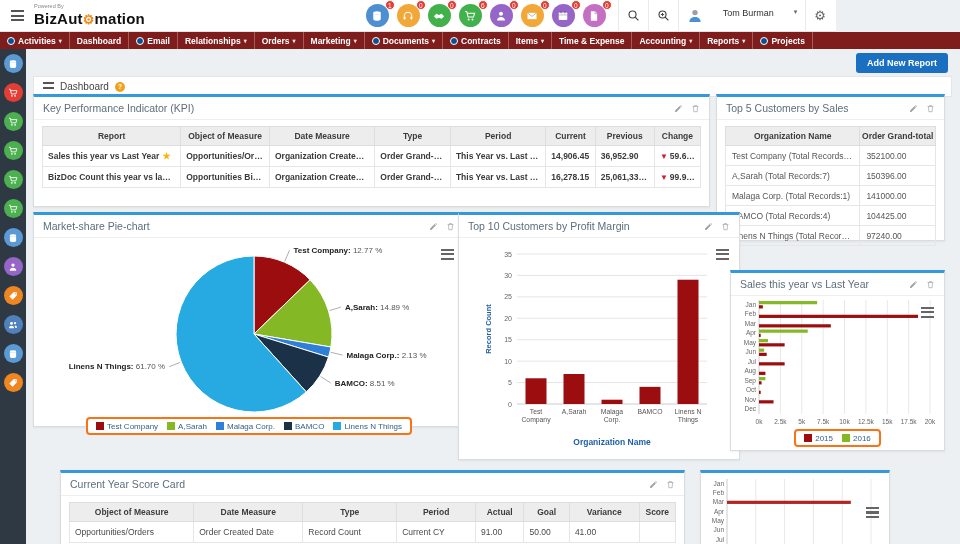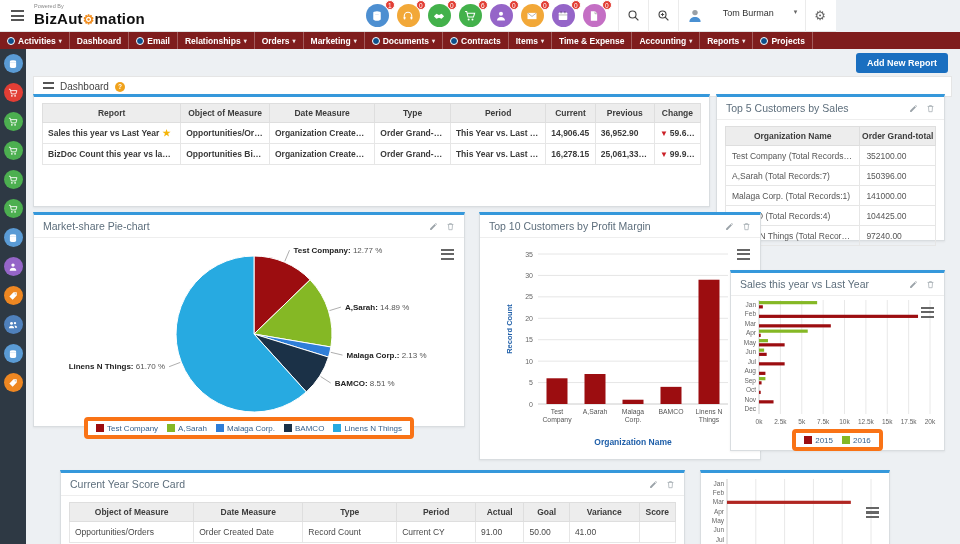--- a/index.html
+++ b/index.html
@@ -42,39 +42,39 @@
 
 .panel{position:absolute;background:#fff;border:1px solid #d9dde0;border-top:3px solid #3598db;box-shadow:0 1px 2px rgba(0,0,0,.06)}
 .phead{display:flex;align-items:center;justify-content:space-between;padding:5px 9px;color:#5d6e7c;font-size:10.5px;border-bottom:1px solid #eee}
 .pacts{display:flex;gap:8px;align-items:center}
 .pico{width:9px;height:9px;fill:#9aa2a8;color:#9aa2a8;cursor:pointer}
 .cmenu{position:absolute;right:10px;top:31px;z-index:2;cursor:pointer}
 .cmenu .hamb{width:13px;height:11px;background:repeating-linear-gradient(to bottom,#666 0 2px,transparent 2px 4.5px)}
 #p-kpi{left:7px;top:45px;width:677px;height:113px}
 #p-top5{left:690px;top:45px;width:229px;height:147px}
 #p-pie{left:7px;top:163px;width:432px;height:215px}
-#p-profit{left:453px;top:163px;width:282px;height:248px}
+#p-profit{left:432px;top:163px;width:282px;height:248px}
 #p-yoy{left:704px;top:221px;width:215px;height:181px}
 #p-score{left:34px;top:421px;width:625px;height:95px}
 #p-inv{left:674px;top:421px;width:190px;height:130px}
 
 .tbl{width:calc(100% - 16px);margin:6px 8px;border-collapse:collapse;font-size:8.5px;color:#333;table-layout:fixed}
 .tbl th{background:#ededed;border:1px solid #dedede;padding:4px 0;color:#3c3c3c;text-align:center;font-size:8.5px}
 .tbl td{border:1px solid #e6e6e6;padding:5px 5px;overflow:hidden;white-space:nowrap;text-overflow:ellipsis}
 .kpit td{font-weight:bold;color:#3a3a3a}
 .top5t td{color:#555;padding:4.5px 6px}
 .scoret td{color:#484848}
 .star{color:#f5b50a;margin-left:3px;font-size:9px}
 .dn{color:#cb2027;font-size:8px;margin-right:2px}
 .chg{color:#cb2027;font-weight:bold}
 .green{color:#2e8b2e}
 .dot{width:9px;height:9px;border-radius:50%;background:radial-gradient(circle at 35% 30%,#7ed07e,#1e8a1e);margin:0 auto}
 
 .leg{display:flex;justify-content:center;margin-top:1px}
-.legbox{display:inline-flex;gap:9px;border:4px solid #f97316;border-radius:4px;padding:2.5px 8px;font-size:8px;color:#35618e;align-items:center;background:#fff}
+.legbox{display:inline-flex;gap:9px;border:2px solid #f97316;border-radius:4px;padding:2.5px 8px;font-size:8px;color:#35618e;align-items:center;background:#fff}
 .litem{display:inline-flex;align-items:center}
 .sq{width:8px;height:8px;display:inline-block;margin-right:3px}
 .chartbox{width:100%;display:flex;justify-content:center}
 </style>
 </head>
 <body>
 
 <svg width="0" height="0" style="position:absolute" aria-hidden="true">
 <defs>
 <symbol id="i-db" viewBox="0 0 16 16">
@@ -392,20 +392,31 @@
 <main>
   <button class="addrep">Add New Report</button>
 
   <div class="crumb">
     <span class="hamb"></span>
     <span>Dashboard</span>
     <i class="qbadge">?</i>
   </div>
 
   <section class="panel" id="p-kpi">
+    <div class="phead">
+        <span>Key Performance Indicator (KPI)</span>
+      <span class="pacts">
+          <svg class="pico">
+            <use href="#i-pencil"></use>
+          </svg>
+          <svg class="pico">
+            <use href="#i-trash"></use>
+          </svg>
+        </span>
+    </div>
     <table class="tbl kpit">
       <colgroup>
           <col style="width:21%">
           <col style="width:13.5%">
           <col style="width:16%">
           <col style="width:11.5%">
           <col style="width:14.5%">
           <col style="width:7.5%">
           <col style="width:9%">
           <col style="width:7%">

